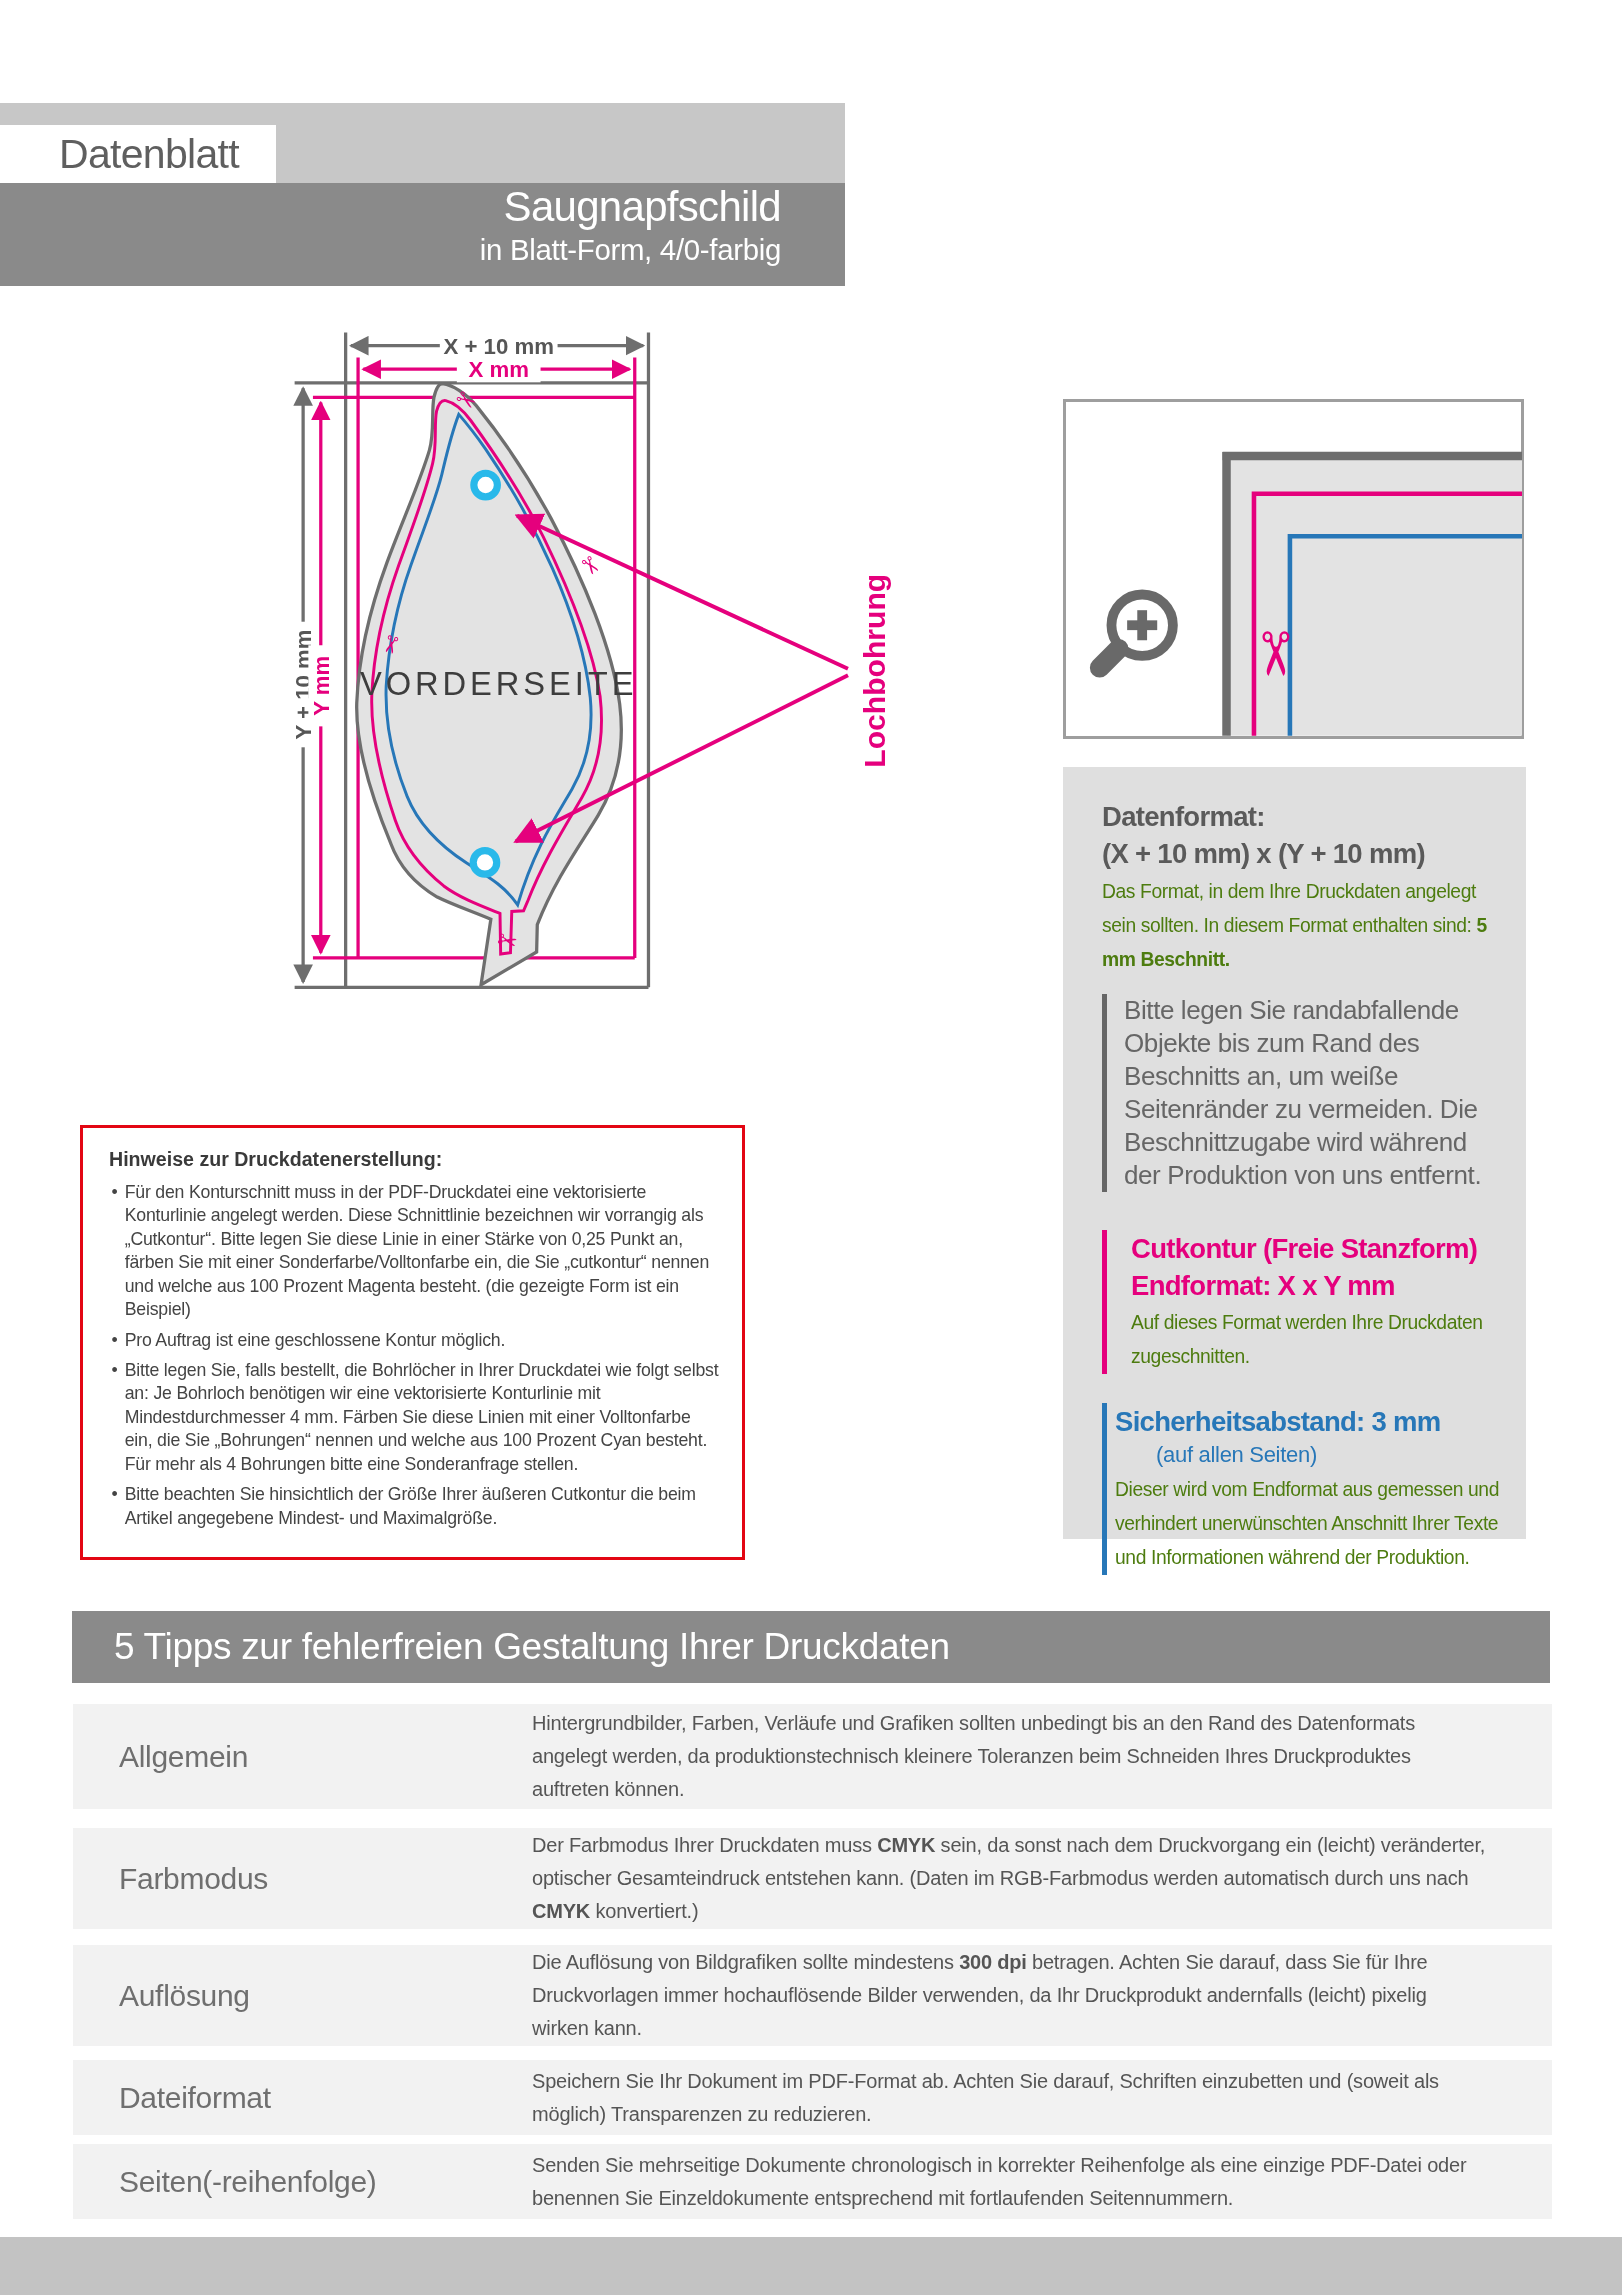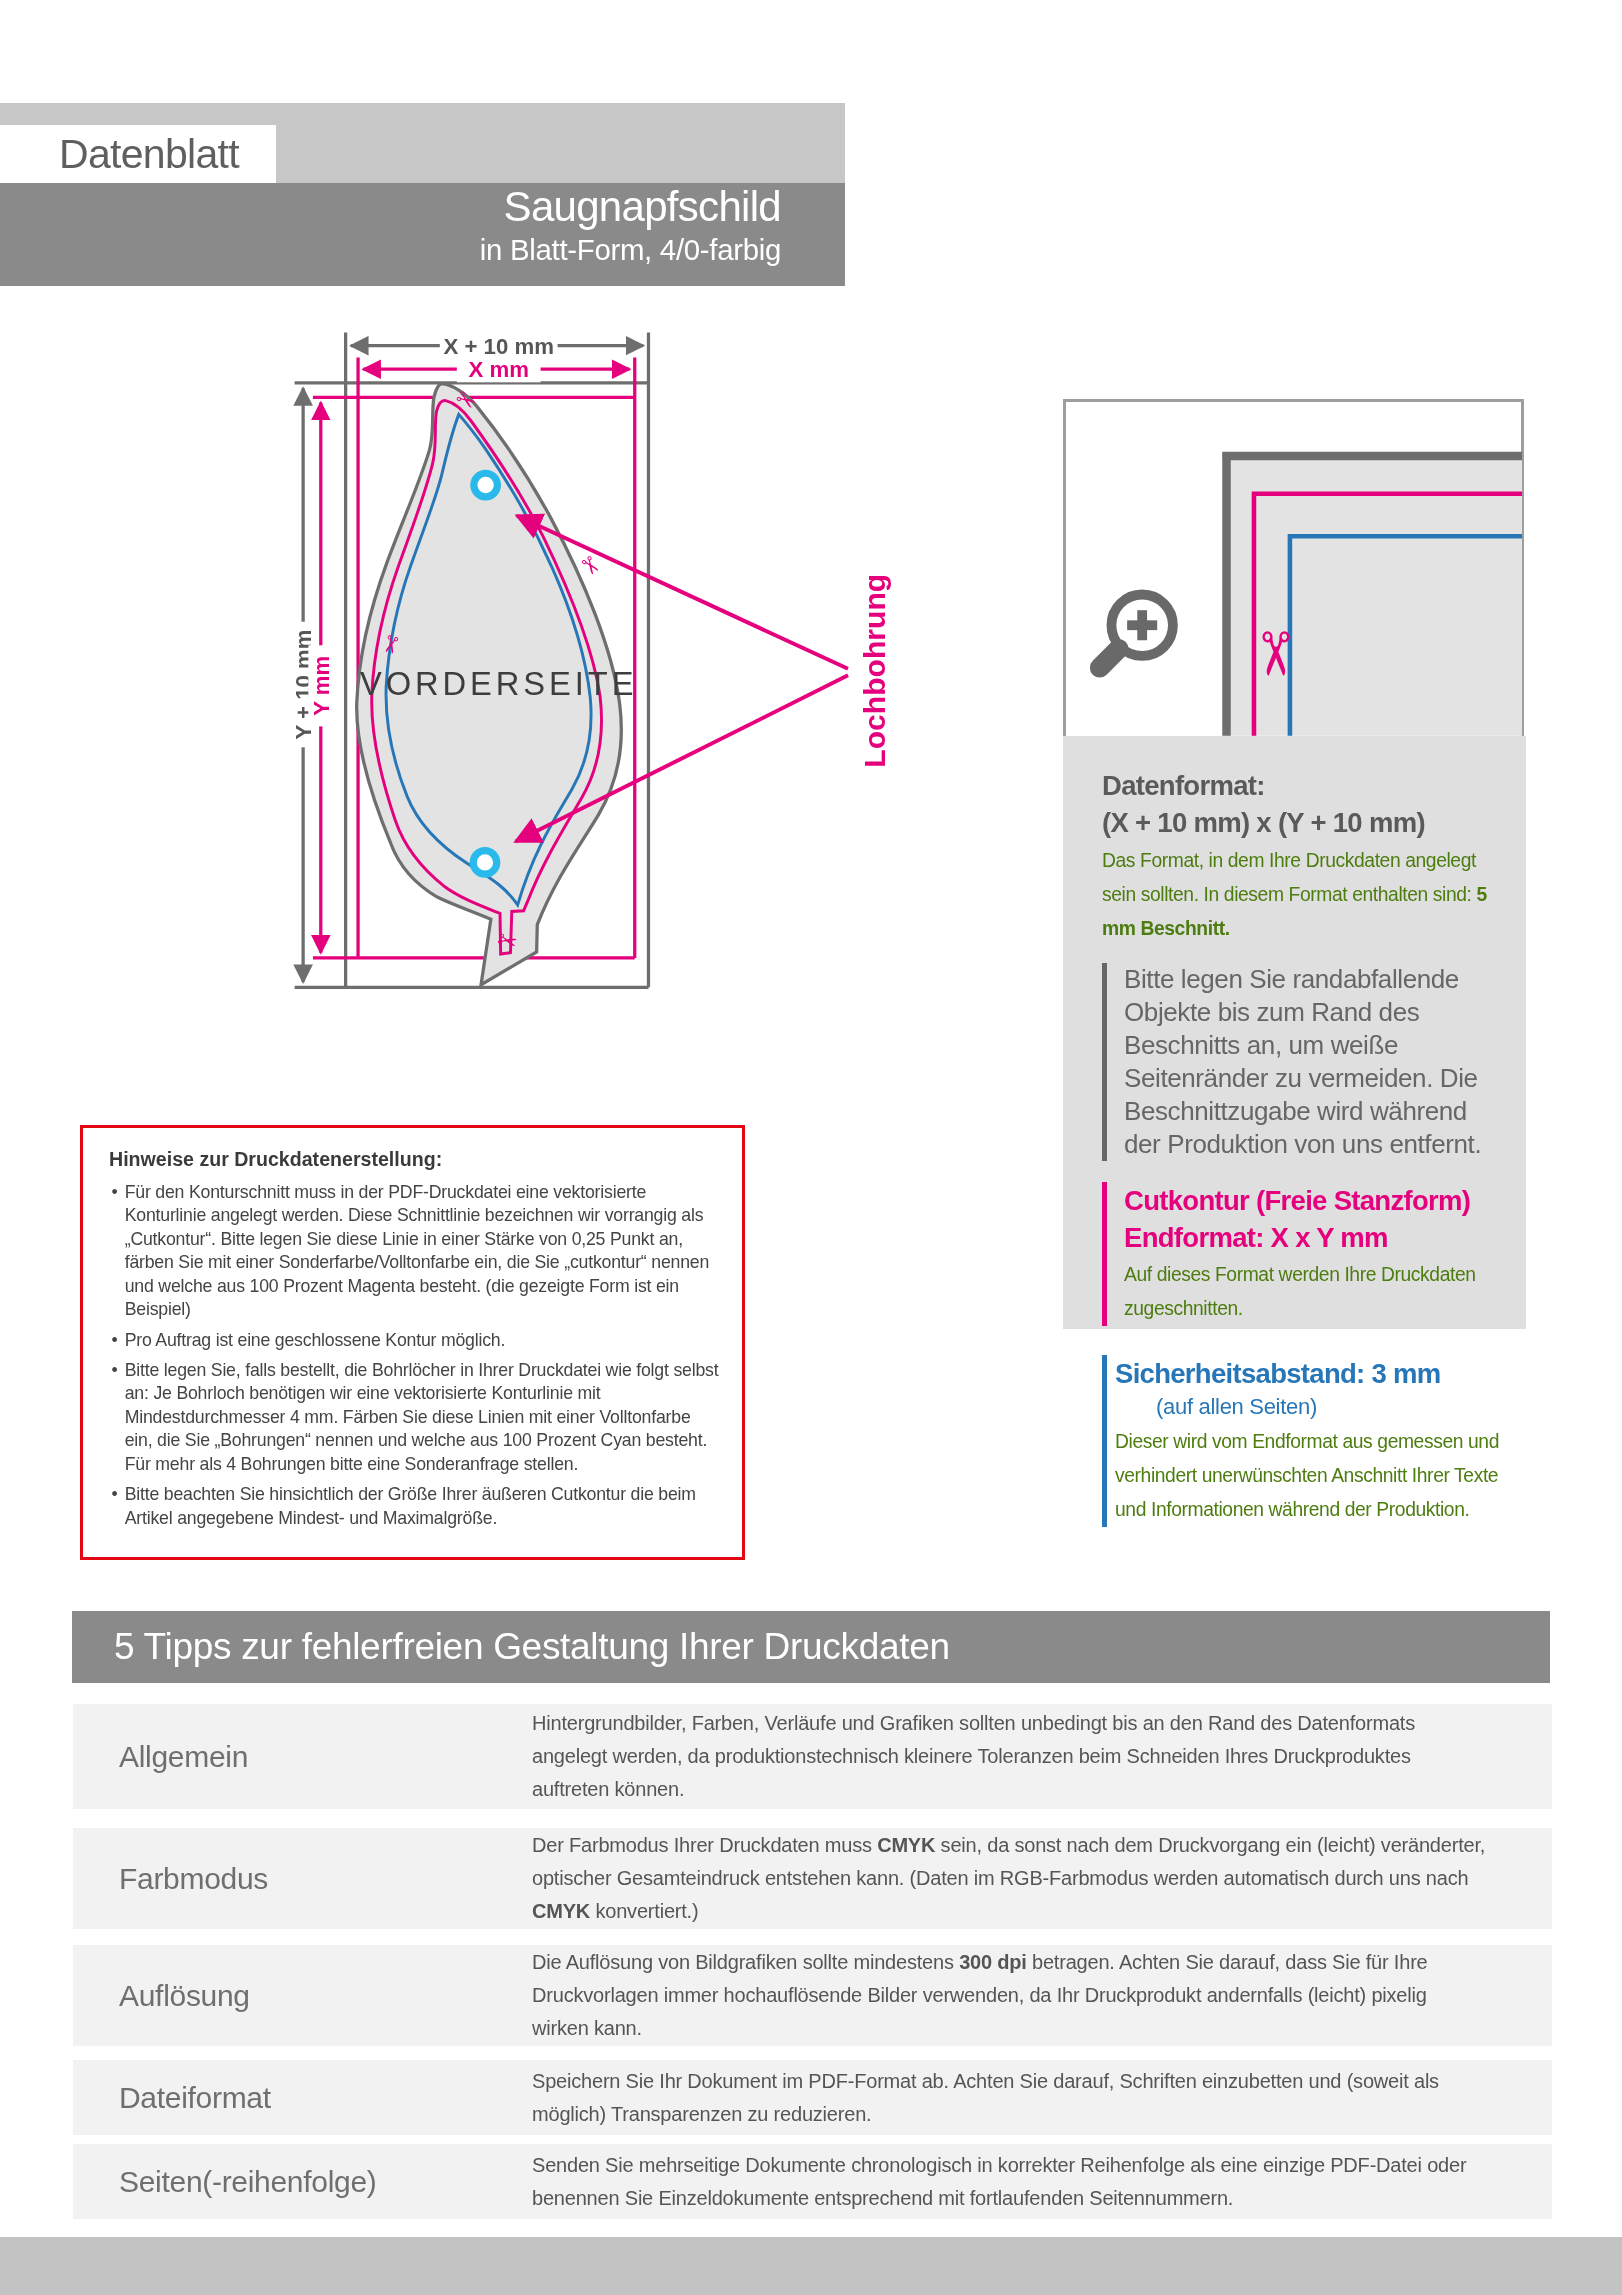--- a/index.html
+++ b/index.html
@@ -22,26 +22,26 @@
   svg{display:block;}
   .dim-label{font-size:34px;font-weight:bold;fill:#565656;}
   .dim-label-m{font-size:34px;font-weight:bold;fill:#e5007d;}
   .front-label{font-size:50px;fill:#3d3d3d;letter-spacing:6px;}
   .loch-label{font-size:46px;font-weight:bold;fill:#e5007d;}
   .scissors{font-size:36px;fill:#e5007d;}
   .scissors-big{font-size:92px;fill:#e5007d;}
 
   
   .zoom-panel{left:1063px;top:399px;width:455px;height:334px;background:#fff;border:3.9px solid #9e9e9e;}
-  .info-card{left:1063px;top:736px;width:463px;height:593px;background:#dfdfdf;box-sizing:border-box;
+  .info-card{left:1063px;top:767px;width:463px;height:772px;background:#dfdfdf;box-sizing:border-box;
     padding:31px 23.6px 19.6px 39px;color:#666;}
   .info-card h3{margin:0;font-size:27.5px;line-height:37px;color:#5a5a5a;letter-spacing:-0.7px;}
   .info-card .body{font-size:19.3px;line-height:34px;letter-spacing:-0.4px;color:#4d7c0f;margin-top:2.6px;}
   .info-card .note{border-left:5.2px solid #666;padding-left:17px;margin-top:17px;font-size:26px;line-height:33px;letter-spacing:-0.4px;}
-  .sec-cut{border-left:5.2px solid #e5007d;padding-left:17px;margin-top:21px;}
+  .sec-cut{border-left:5.2px solid #e5007d;padding-left:24px;margin-top:38px;}
   .sec-cut h3{color:#e5007d;}
   .sec-safe{border-left:5.2px solid #2777b8;padding-left:8px;margin-top:29px;}
   .sec-safe h3{color:#2777b8;}
   .sec-safe .sub{font-size:22px;line-height:30px;color:#2777b8;letter-spacing:-0.3px;margin-left:41px;}
   .bold{font-weight:bold;}
 
   
   .hints{left:80px;top:1125px;width:665px;height:435px;box-sizing:border-box;border:3.9px solid #e30613;
     background:#fff;padding:17px 22px 13px 26px;color:#3d3d3d;}
   .hints h4{margin:0 0 6.5px 0;font-size:19.6px;line-height:29px;color:#3a3a3a;}

